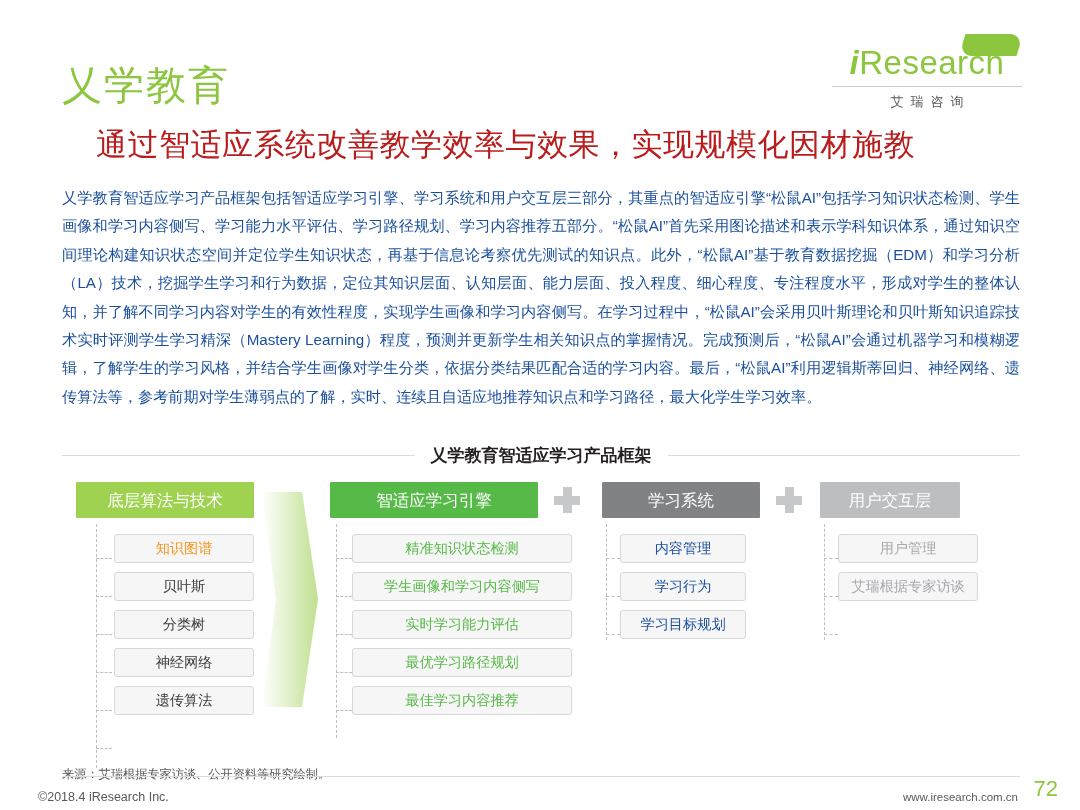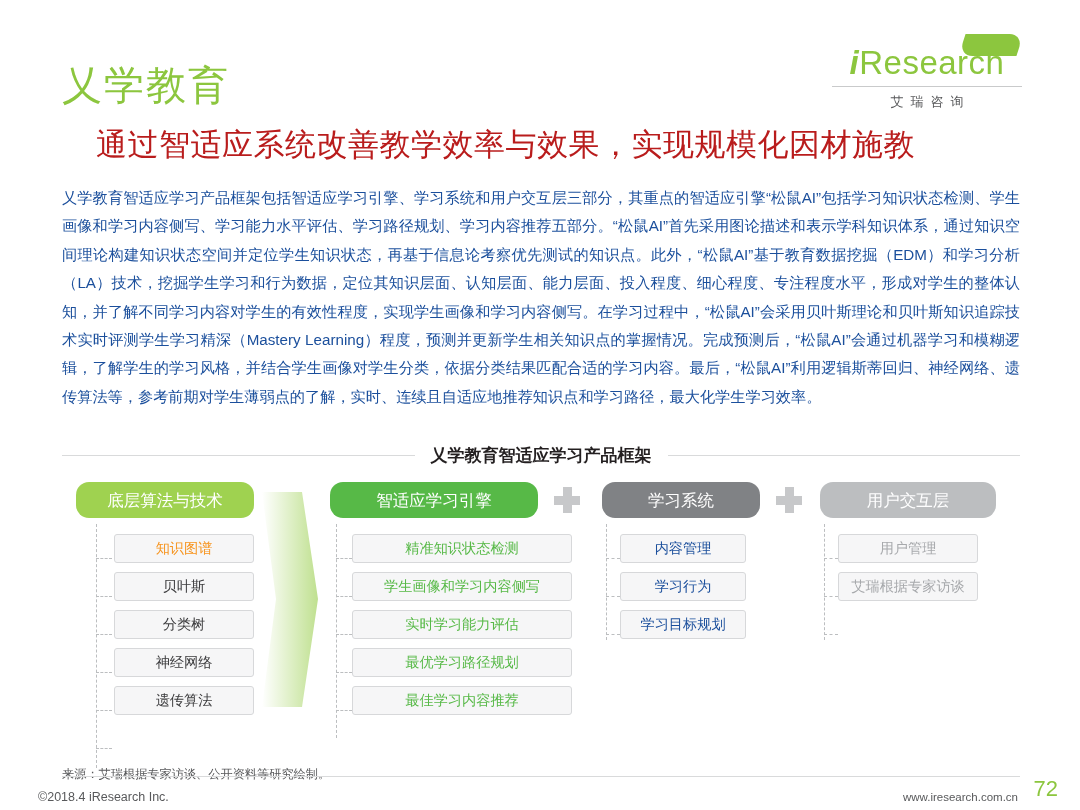--- a/index.html
+++ b/index.html
@@ -125,21 +125,21 @@
 
   .col { position: absolute; }
 
   .head-box {
     box-sizing: border-box;
     height: 36px;
     line-height: 36px;
     text-align: center;
     color: #ffffff;
     font-size: 16.5px;
-    border-radius: 13px;
+    border-radius: 1px;
   }
   .head-green-light { background: #9fd250; }
   .head-green { background: #57b947; }
   .head-gray-dark { background: #808285; }
   .head-gray-light { background: #bcbec0; }
 
   .item {
     box-sizing: border-box;
     height: 29px;
     line-height: 27px;
@@ -240,21 +240,21 @@
   .col3 .tick {
     position: absolute;
     left: 4px;
     width: 14px;
     height: 1px;
     border-top: 1px dashed #bcbec0;
   }
 
   
   .col4 { left: 758px; top: 0; width: 172px; }
-  .col4 .head-box { width: 176px; }
+  .col4 .head-box { width: 140px; }
   .col4 .items { margin-top: 16px; padding-left: 18px; position: relative; }
   .col4 .item { width: 140px; }
   .col4 .spine {
     position: absolute;
     left: 4px;
     top: -10px;
     width: 1px;
     height: 116px;
     border-left: 1px dashed #bcbec0;
   }

